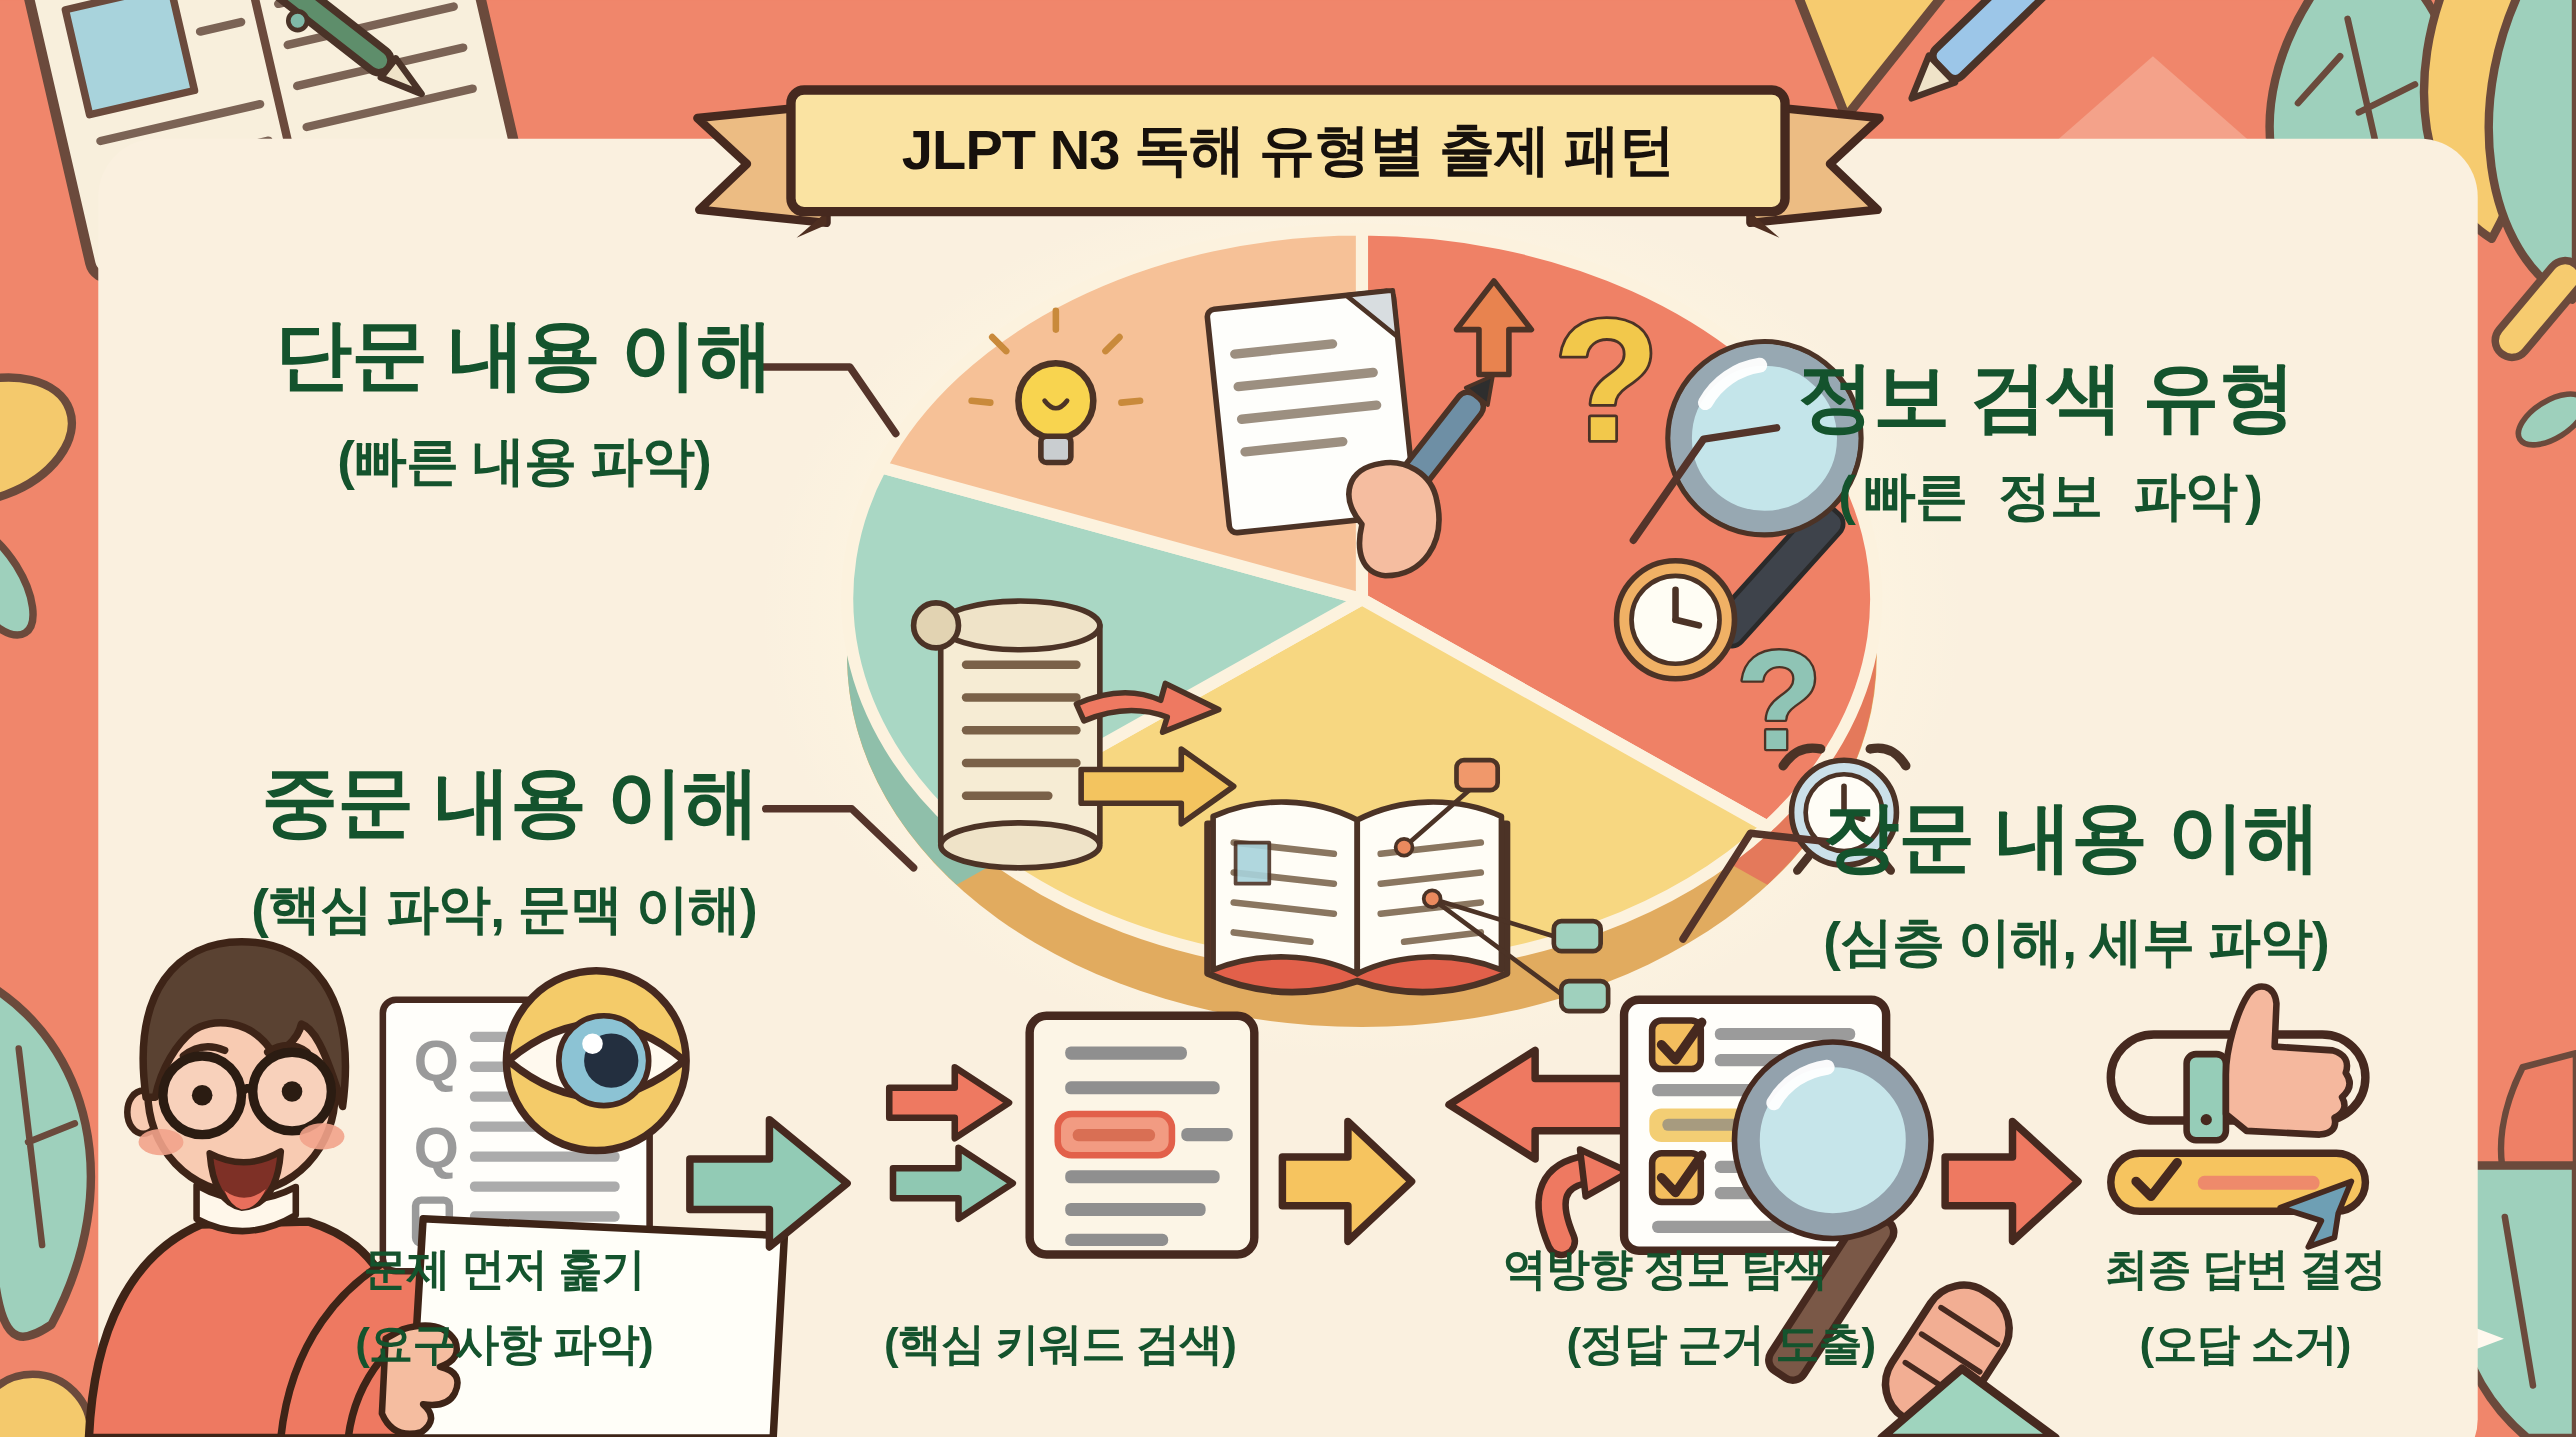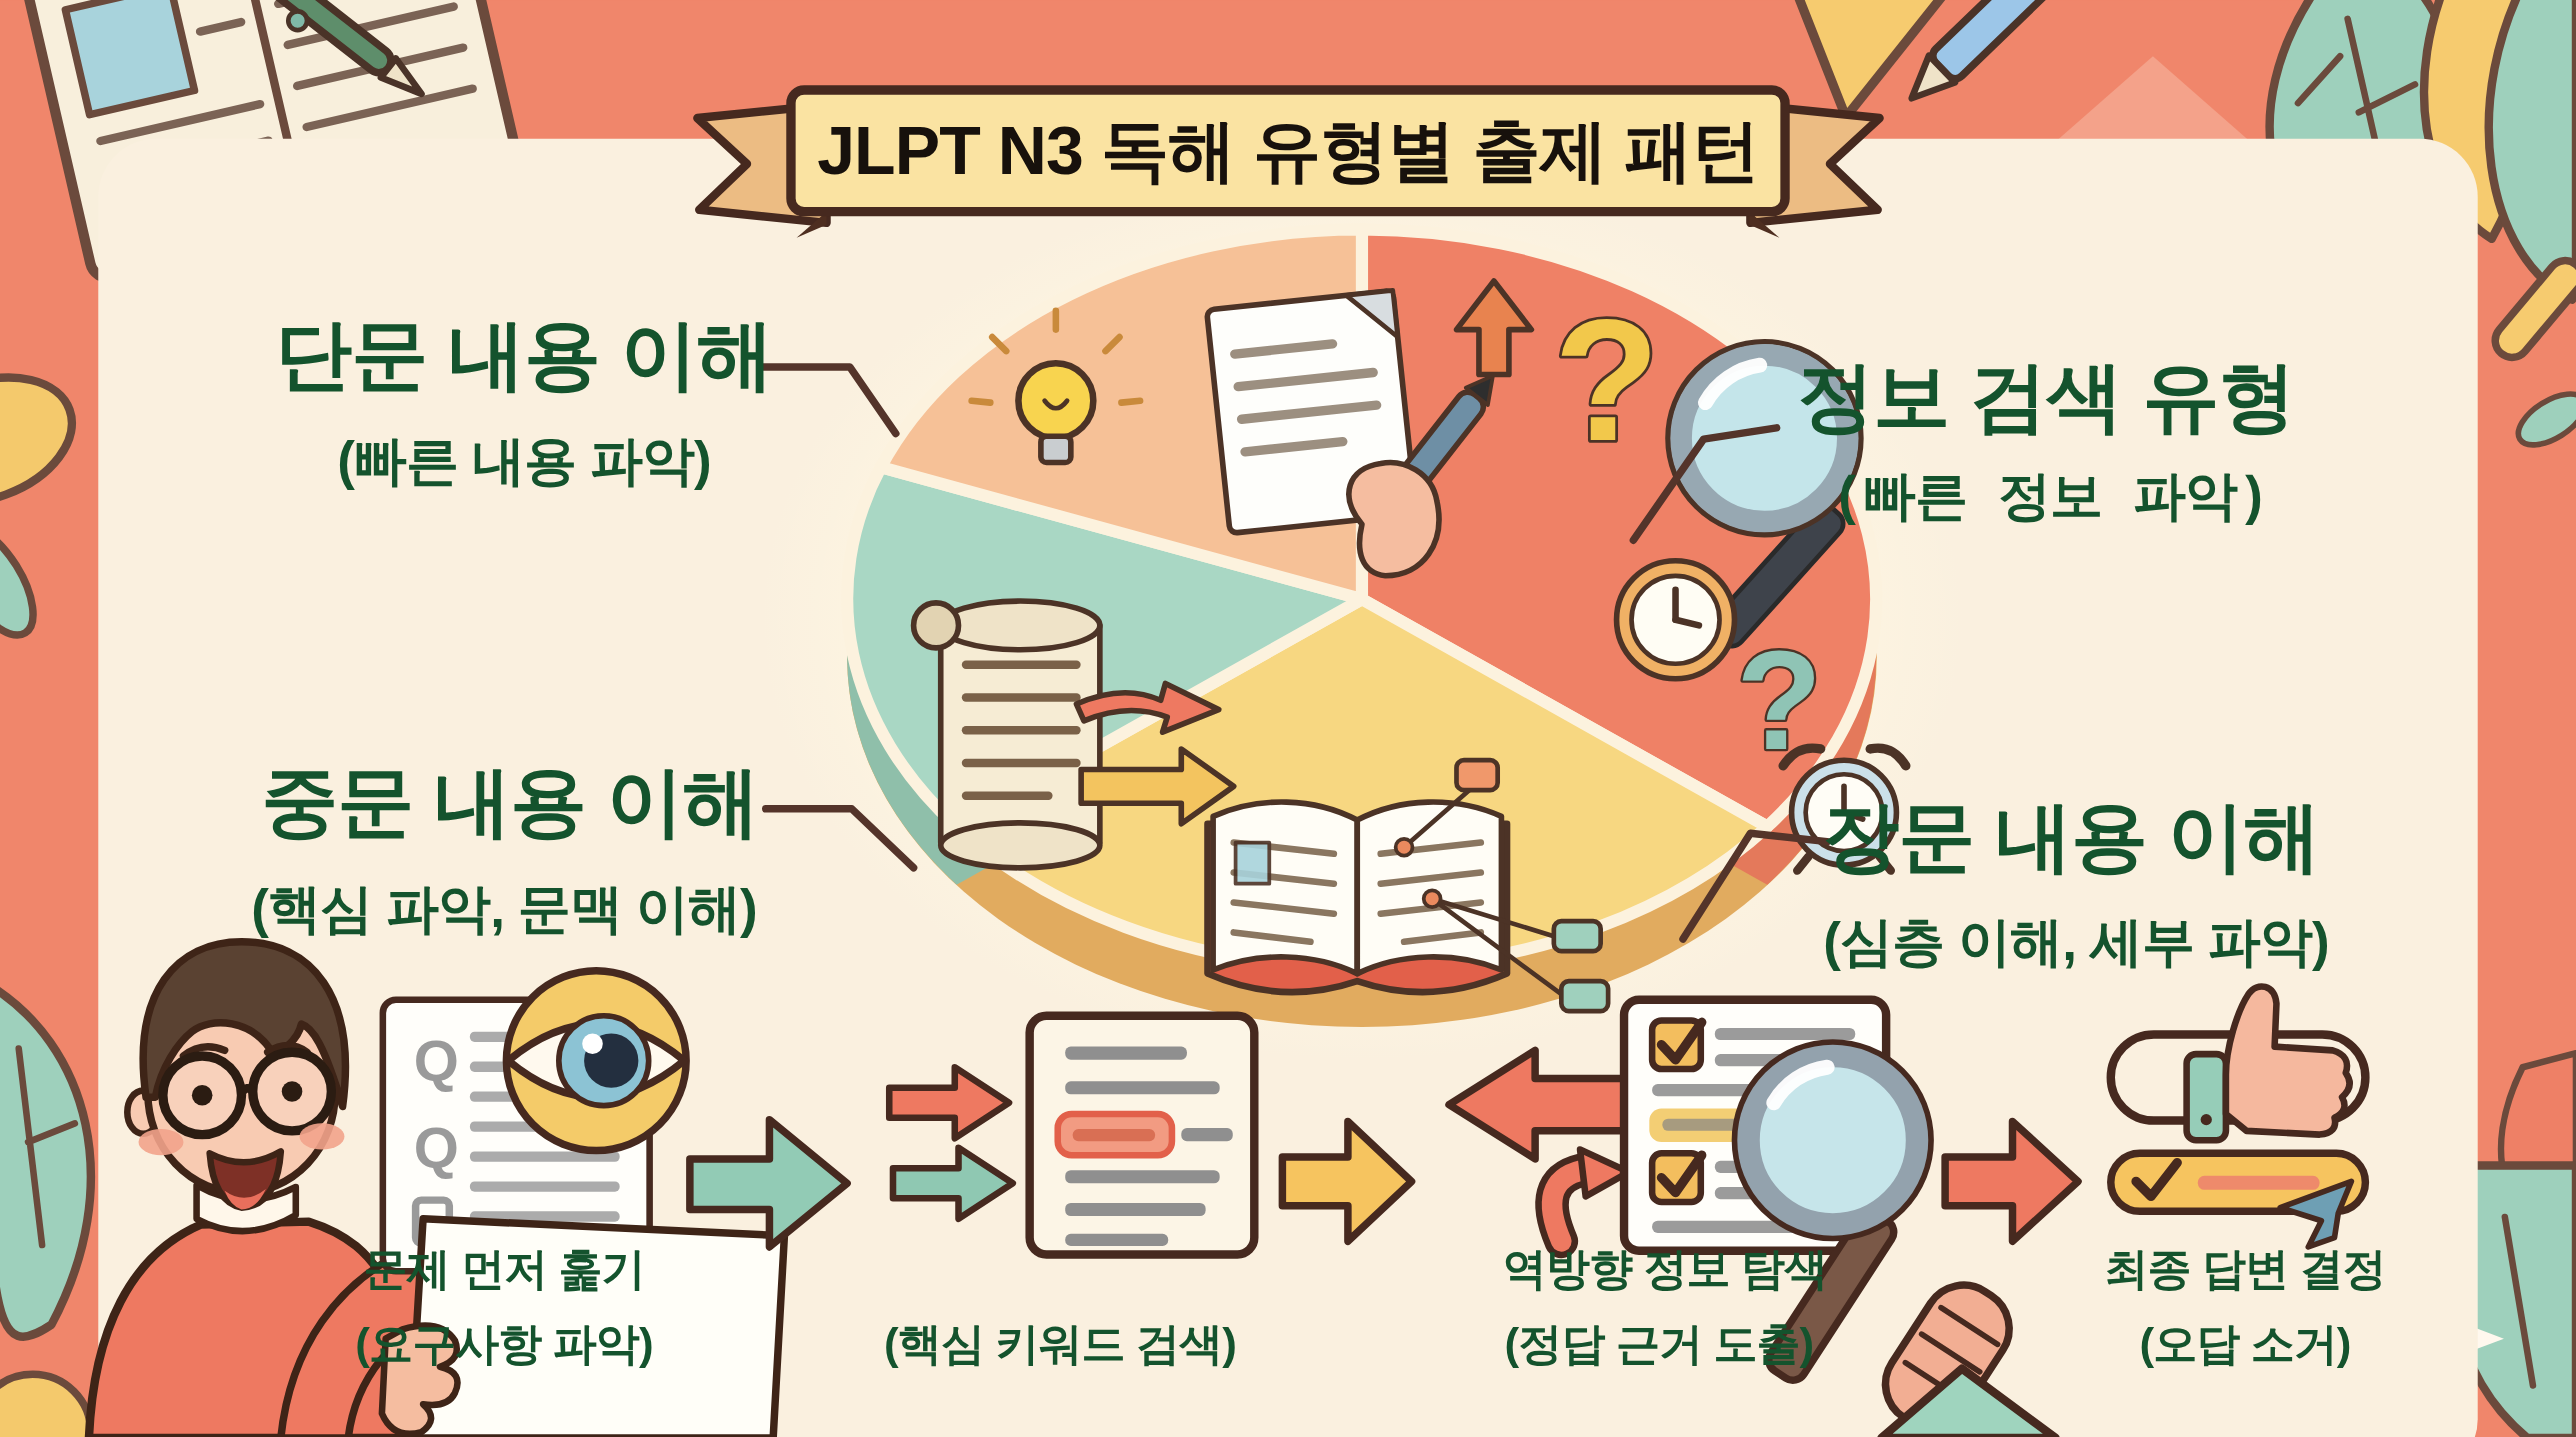--- a/index.html
+++ b/index.html
@@ -8,21 +8,21 @@
   .stage svg{position:absolute;left:0;top:0;}
   .lbl{position:absolute;transform:translateX(-50%);white-space:nowrap;
        text-align:center;color:#14532d;font-weight:800;letter-spacing:-0.9px;line-height:1;}
   .lbl.sub{font-weight:700;}
   .pie-title{font-size:77px;}
   .pie-sub{font-size:53px;}
   .step-title{font-size:44px;}
   .step-sub{font-size:44px;}
   .banner-text{position:absolute;left:791px;top:90px;width:994px;height:122px;
        display:flex;align-items:center;justify-content:center;
-       font-size:68px;font-weight:800;color:#17110C;letter-spacing:-0.9px;}
+       font-size:56px;font-weight:800;color:#17110C;letter-spacing:-0.9px;}
 </style>
 </head>
 <body>
 
 <div class="stage">
 
 <svg width="2576" height="1438" viewBox="0 0 2752 1536">
   <defs>
     <radialGradient id="glow" cx="50%" cy="50%" r="50%">
       <stop offset="0%" stop-color="#FFF7E2" stop-opacity="1"></stop>
@@ -377,19 +377,19 @@
 
 <div class="lbl pie-title" style="left:2071px;top:798px;">장문 내용 이해</div>
 <div class="lbl sub pie-sub" style="left:2076px;top:915px;">(심층 이해, 세부 파악)</div>
 
 <div class="lbl step-title" style="left:504px;top:1247px;">문제 먼저 훑기</div>
 <div class="lbl sub step-sub" style="left:504px;top:1322px;">(요구사항 파악)</div>
 
 <div class="lbl sub step-sub" style="left:1060px;top:1322px;">(핵심 키워드 검색)</div>
 
 <div class="lbl step-title" style="left:1665px;top:1247px;">역방향 정보 탐색</div>
-<div class="lbl sub step-sub" style="left:1659px;top:1322px;">(정답 근거 도출)</div>
+<div class="lbl sub step-sub" style="left:1721px;top:1322px;">(정답 근거 도출)</div>
 
 <div class="lbl step-title" style="left:2245px;top:1247px;">최종 답변 결정</div>
 <div class="lbl sub step-sub" style="left:2245px;top:1322px;">(오답 소거)</div>
 
 </div>
 
 
 </body></html>

